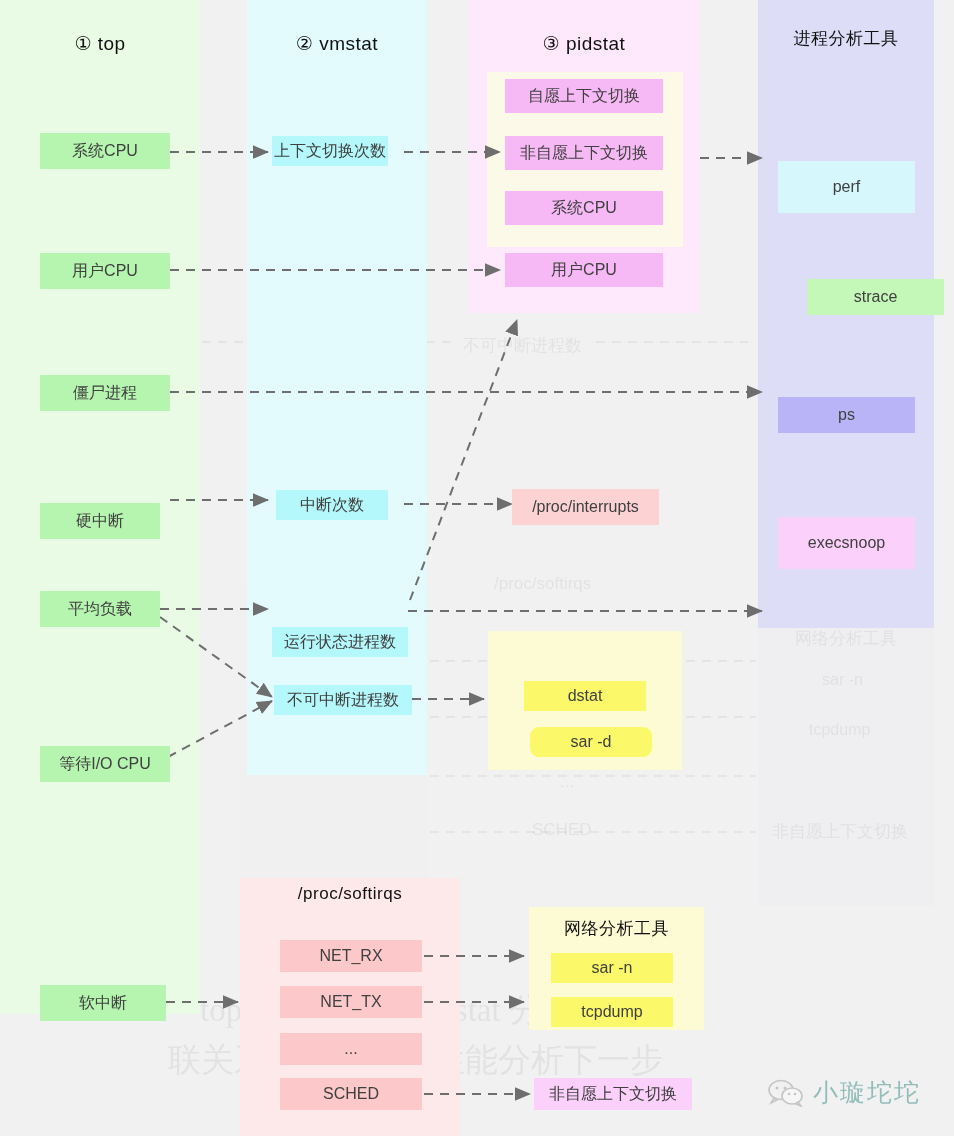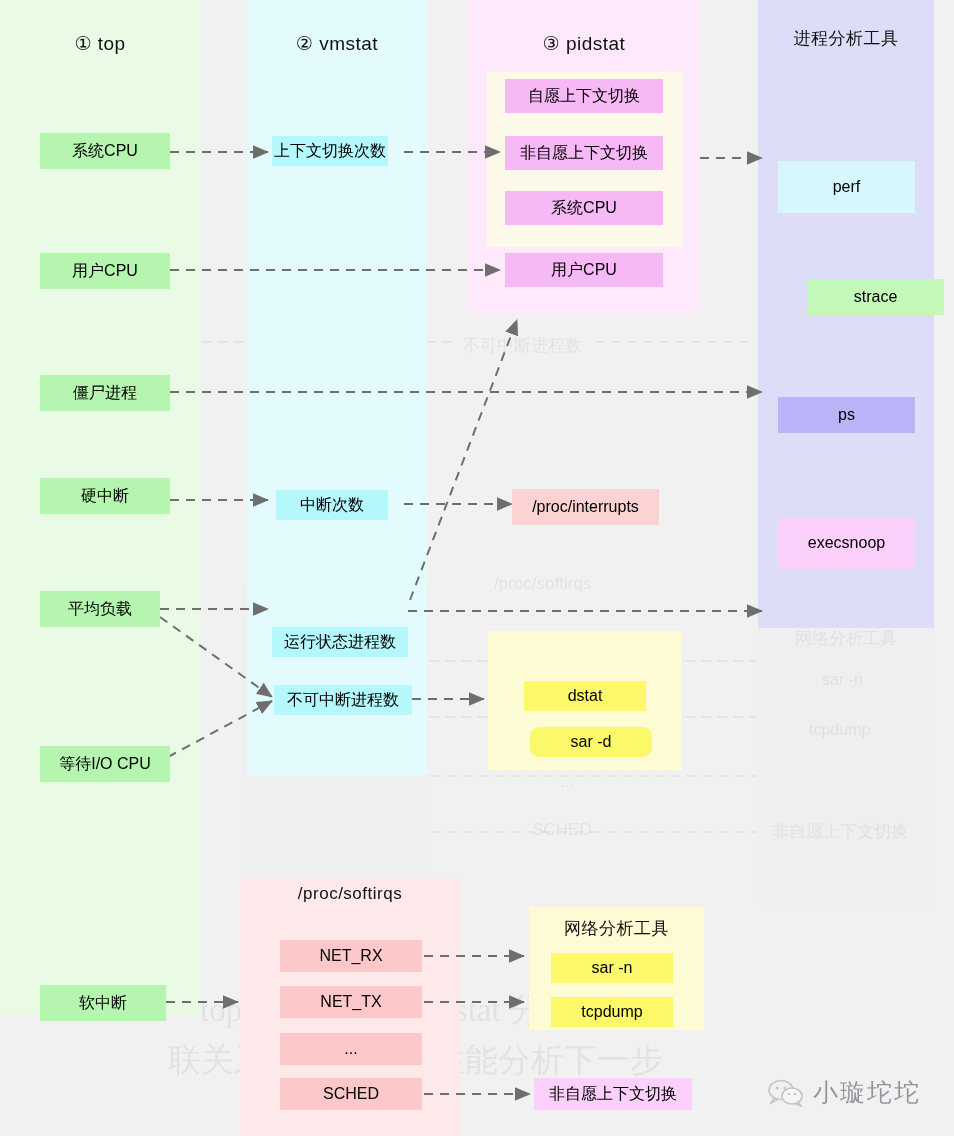--- a/index.html
+++ b/index.html
@@ -12,31 +12,31 @@
     color:#111;
   }
   #stage{position:absolute;left:0;top:0;width:954px;height:1136px;}
   .col{position:absolute;}
   .colTitle{
     position:absolute;left:0;width:100%;text-align:center;
     font-size:19px;color:#111;font-weight:400;letter-spacing:.5px;
   }
   .node{
     position:absolute;display:flex;align-items:center;justify-content:center;
-    font-size:16px;color:#000000;text-align:center;line-height:1.1;
+    font-size:16px;color:#404040;text-align:center;line-height:1.1;
     white-space:nowrap;box-sizing:border-box;
   }
   .svgwrap{position:absolute;left:0;top:0;width:954px;height:1136px;pointer-events:none;}
   
   #ghost{position:absolute;left:0;top:0;width:954px;height:1136px;opacity:.055;}
   #ghostText{position:absolute;left:0;top:0;width:954px;height:1136px;opacity:.075;}
   .gtxt{position:absolute;font-size:31px;color:#333;white-space:nowrap;}
   
   #wm{position:absolute;display:flex;align-items:center;gap:9px;opacity:.42;}
-  #wm .wmTxt{font-size:25px;color:#0f172a;letter-spacing:2px;font-family:"Liberation Serif","DejaVu Serif",serif;}
+  #wm .wmTxt{font-size:25px;color:#0f766e;letter-spacing:2px;font-family:"Liberation Serif","DejaVu Serif",serif;}
 </style>
 </head>
 <body>
 
 <div id="stage">
 
   <div id="ghost">
     <div class="col" style="left:758px;top:606px;width:176px;height:300px;background:#ddddf8;"></div>
     <div class="col" style="left:240px;top:585px;width:188px;height:300px;background:#fde9ea;"></div>
   </div>
@@ -124,21 +124,21 @@
   <div class="colTitle" style="left:0px;top:32px;width:200px;">① top</div>
   <div class="colTitle" style="left:247px;top:32px;width:180px;">② vmstat</div>
   <div class="colTitle" style="left:468px;top:32px;width:232px;">③ pidstat</div>
   <div class="colTitle" style="left:758px;top:27px;width:176px;font-size:17px;">进程分析工具</div>
   <div class="colTitle" style="left:240px;top:884px;width:220px;font-size:17px;">/proc/softirqs</div>
   <div class="colTitle" style="left:529px;top:917px;width:175px;font-size:17px;">网络分析工具</div>
 
   <div class="node" style="left:40px;top:133px;width:130px;height:36px;background:#b6f5b0;">系统CPU</div>
   <div class="node" style="left:40px;top:253px;width:130px;height:36px;background:#b6f5b0;">用户CPU</div>
   <div class="node" style="left:40px;top:375px;width:130px;height:36px;background:#b6f5b0;">僵尸进程</div>
-  <div class="node" style="left:40px;top:478px;width:130px;height:36px;background:#b6f5b0;">硬中断</div>
+  <div class="node" style="left:40px;top:503px;width:120px;height:36px;background:#b6f5b0;">硬中断</div>
   <div class="node" style="left:40px;top:591px;width:120px;height:36px;background:#b6f5b0;">平均负载</div>
   <div class="node" style="left:40px;top:746px;width:130px;height:36px;background:#b6f5b0;">等待I/O CPU</div>
   <div class="node" style="left:40px;top:985px;width:126px;height:36px;background:#b6f5b0;">软中断</div>
 
   <div class="node" style="left:272px;top:136px;width:116px;height:30px;background:#b4f8fb;">上下文切换次数</div>
   <div class="node" style="left:276px;top:490px;width:112px;height:30px;background:#b4f8fb;">中断次数</div>
   <div class="node" style="left:272px;top:595px;width:136px;height:30px;background:#b4f8fb;margin-top:32px;">运行状态进程数</div>
   <div class="node" style="left:274px;top:685px;width:138px;height:30px;background:#b4f8fb;">不可中断进程数</div>
 
   <div class="node" style="left:505px;top:79px;width:158px;height:34px;background:#f7b9f5;">自愿上下文切换</div>

